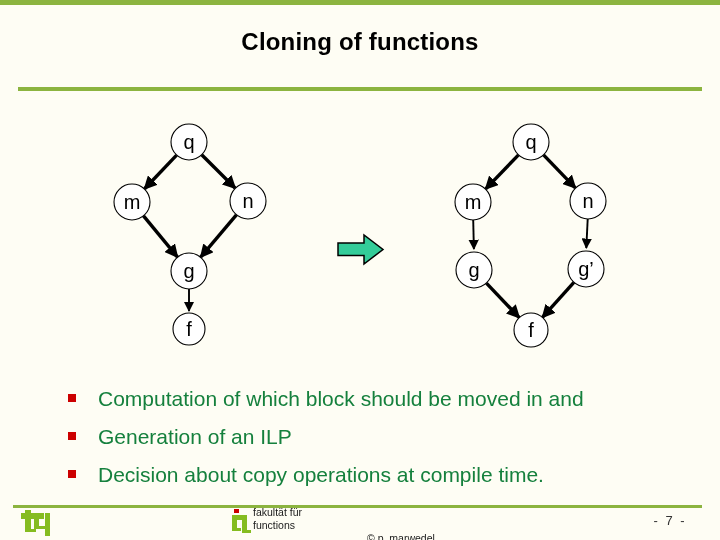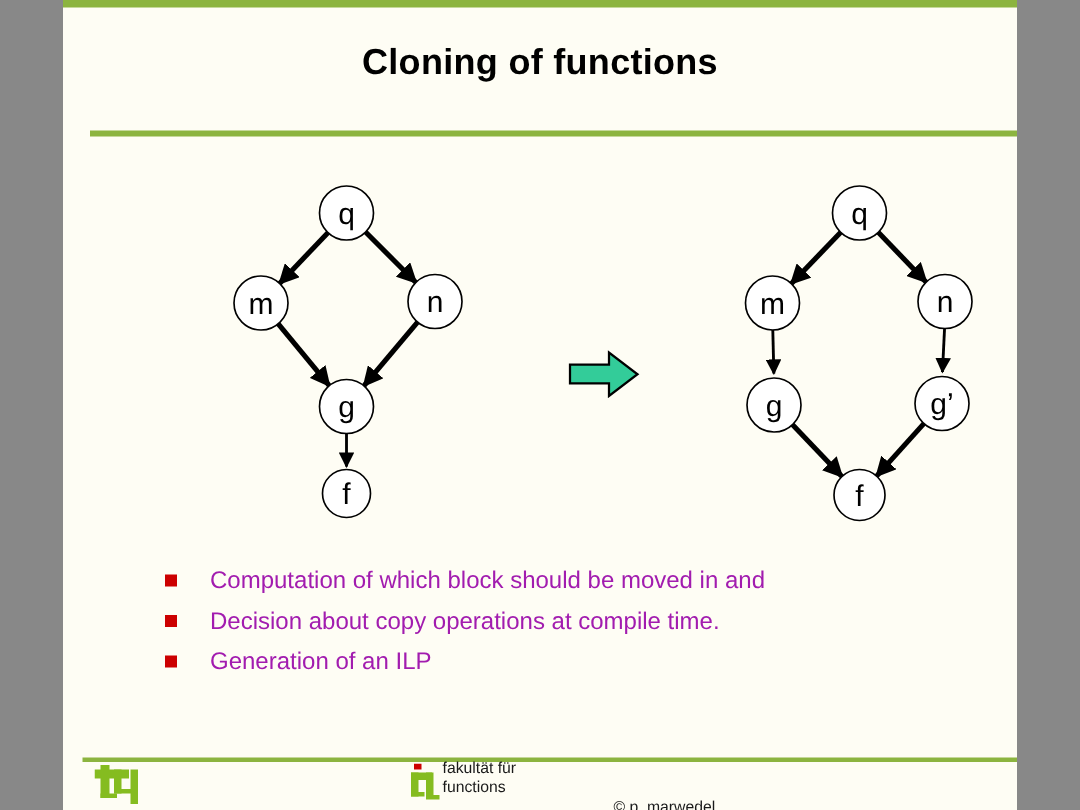--- a/index.html
+++ b/index.html
@@ -1,31 +1,31 @@
 <!DOCTYPE html>
 <html><head>
 <meta charset="utf-8">
 <style>
   html,body{margin:0;padding:0;}
   body{font-family:"Liberation Sans",sans-serif;background:#888;}
-  .slide{position:relative;width:636px;height:540px;background:var(--bg,#FEFDF4);overflow:hidden;margin:0 auto;text-decoration:underline;}
+  .slide{position:relative;width:720px;height:540px;background:var(--bg,#FEFDF4);overflow:hidden;margin:0 auto;text-decoration:underline;}
   .topbar{position:absolute;left:0;top:0;width:720px;height:5px;background:var(--green,#8CB43F);}
   .title{position:absolute;left:0;right:0;top:28px;text-align:center;font-size:24px;font-weight:bold;color:#000;letter-spacing:.2px;}
   .title-rule{position:absolute;left:18px;top:87px;width:684px;height:4px;background:var(--green,#8CB43F);}
   .graph{position:absolute;}
   .graph-left{left:100px;top:110px;}
   .graph-right{left:420px;top:110px;}
   .graph circle{fill:#FFFFFF;stroke:#000;stroke-width:1.1;}
   .graph text{font-family:"Liberation Sans",sans-serif;font-size:20px;fill:#000;text-anchor:middle;}
   .edge-thick{stroke:#000;stroke-width:3.4;}
   .edge-thin{stroke:#000;stroke-width:1.9;}
   .block-arrow{position:absolute;left:330px;top:228px;}
   .block-arrow polygon{fill:var(--teal,#33CC99);stroke:#000;stroke-width:1.5;stroke-linejoin:miter;}
   .bullets{position:absolute;left:60px;top:374px;width:620px;}
-  .bullet-item{position:relative;padding-left:38px;font-size:16px;line-height:27px;color:#a21caf;}
+  .bullet-item{position:relative;padding-left:38px;font-size:21px;line-height:27px;color:#15803d;margin-top:11px;}
   .bullet-item .sq{position:absolute;left:8px;top:9px;width:8px;height:8px;background:var(--red,#CC0000);}
   .bullet-item span{display:block;}
   .footer-rule{position:absolute;left:13px;top:505px;width:689px;height:3px;background:var(--green,#8CB43F);}
   .logo{position:absolute;}
   .logo rect{fill:var(--logo_green,#85BC20);}
   .logo .dot{fill:var(--red,#CC0000);}
   .ftext{position:absolute;font-size:10.5px;line-height:13px;color:#1a1a1a;}
   .credit{white-space:pre;}
   .pagenum{position:absolute;left:640px;top:513px;width:60px;text-align:center;font-size:13px;color:#333;letter-spacing:2px;}
 </style>
@@ -116,25 +116,25 @@
       </g>
   </svg>
 
   <div class="bullets">
     <div class="bullet-item">
       <div class="sq"></div>
       <span>Computation of which block should be moved in and</span>
     </div>
     <div class="bullet-item">
       <div class="sq"></div>
-      <span>Decision about copy operations at compile time.</span>
+      <span>Generation of an ILP</span>
     </div>
     <div class="bullet-item">
       <div class="sq"></div>
-      <span>Generation of an ILP</span>
+      <span>Decision about copy operations at compile time.</span>
     </div>
   </div>
 
   <div class="footer-rule"></div>
 
   <svg class="logo" style="left:21px;top:510px" width="32" height="27" viewBox="0 0 32 27">
     <rect x="0" y="3" width="23" height="6"></rect>
     <rect x="4" y="0" width="6" height="22"></rect>
     <rect x="4" y="19" width="11" height="3"></rect>
     <rect x="13" y="3" width="5" height="16"></rect>

